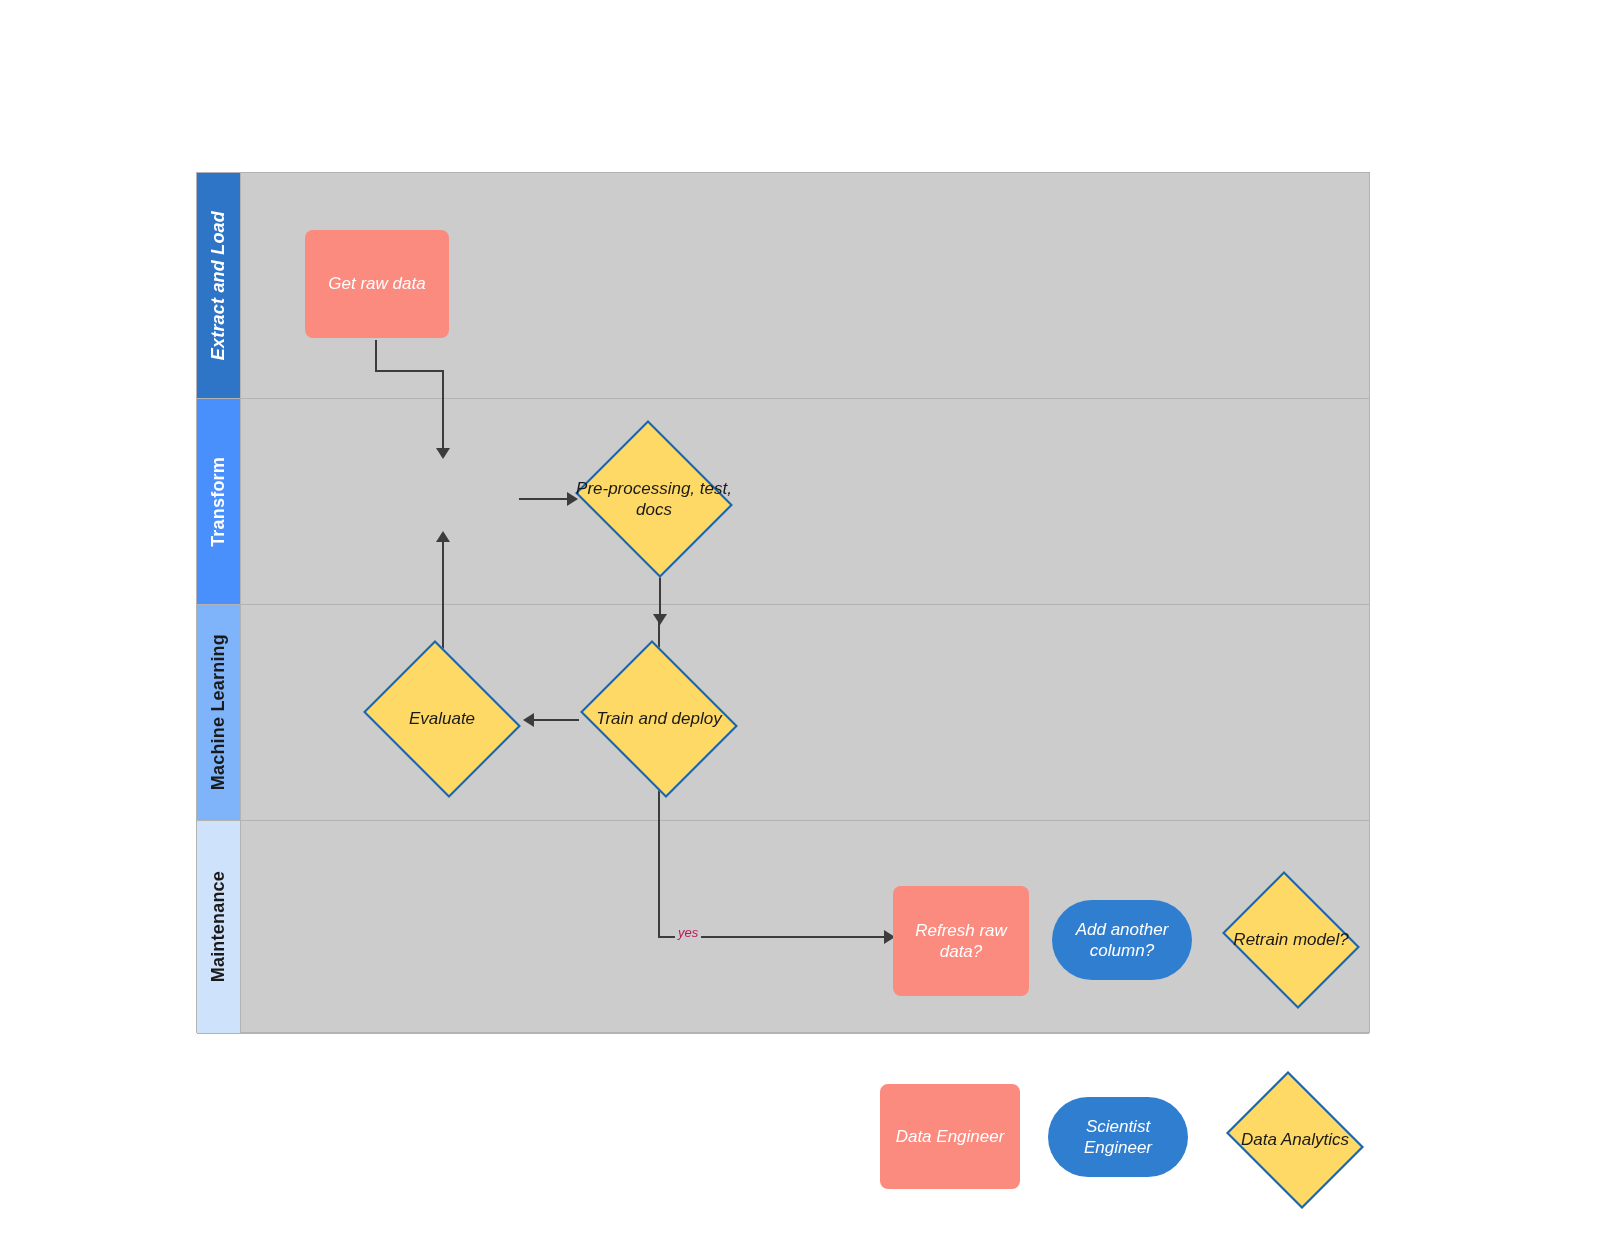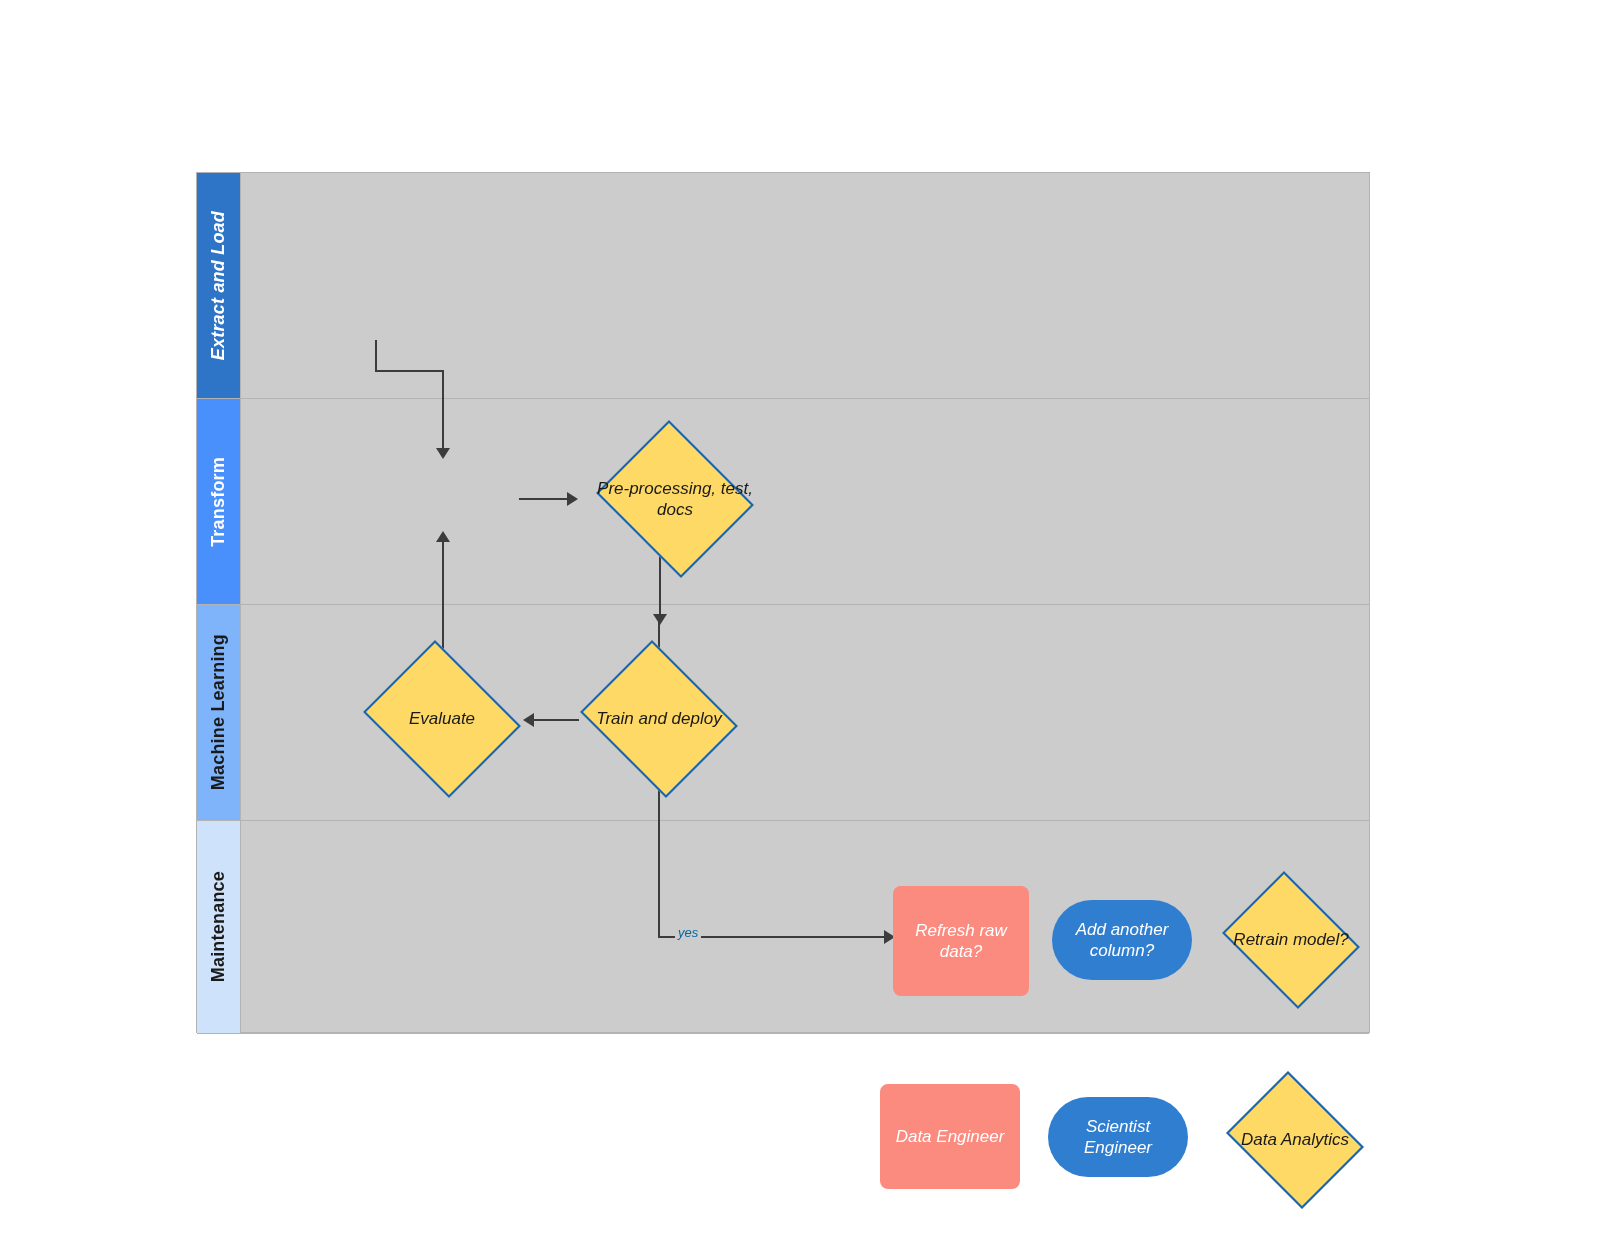--- a/index.html
+++ b/index.html
@@ -50,21 +50,21 @@
   .lv{width:2px;}
   .arw{position:absolute;width:0;height:0;}
   .arw-d{border-left:7px solid transparent;border-right:7px solid transparent;
          border-top:11px solid #3c3c3c;}
   .arw-u{border-left:7px solid transparent;border-right:7px solid transparent;
          border-bottom:11px solid #3c3c3c;}
   .arw-r{border-top:7px solid transparent;border-bottom:7px solid transparent;
          border-left:11px solid #3c3c3c;}
   .arw-l{border-top:7px solid transparent;border-bottom:7px solid transparent;
          border-right:11px solid #3c3c3c;}
-  .edge-label{position:absolute;font-size:13px;font-style:italic;color:#0369a1;
+  .edge-label{position:absolute;font-size:13px;font-style:italic;color:#be185d;
               background:#cccccc;padding:0 3px;}
 
   
   #legend{position:absolute;left:880px;top:1084px;width:480px;height:108px;}
 </style>
 </head>
 <body>
 
 <div id="pool">
 
@@ -111,23 +111,26 @@
   <div class="arw arw-l" style="left:326px;top:540px"></div>
 
   <div class="ln lv" style="left:245px;top:367px;height:129px"></div>
   <div class="arw arw-u" style="left:239px;top:358px"></div>
 
   <div class="ln lv" style="left:461px;top:447px;height:318px"></div>
   <div class="ln lh" style="left:461px;top:763px;width:234px"></div>
   <div class="arw arw-r" style="left:687px;top:757px"></div>
   <div class="edge-label" style="left:478px;top:752px">yes</div>
 
+  <div class="node n-rect" style="left:108px;top:57px;width:144px;height:108px">
+    <span>Get raw data</span>
+  </div>
 
 
-  <div class="node n-diamond" style="left:393px;top:253px;width:170px;height:146px">
+  <div class="node n-diamond" style="left:372px;top:253px;width:170px;height:146px">
     <div class="dia-bg"></div>
     <span class="dia-tx">Pre-processing, test, docs</span>
   </div>
 
   <div class="node n-diamond" style="left:376px;top:474px;width:172px;height:144px">
     <div class="dia-bg"></div>
     <span class="dia-tx">Train and deploy</span>
   </div>
 
   <div class="node n-diamond" style="left:159px;top:474px;width:172px;height:144px">

